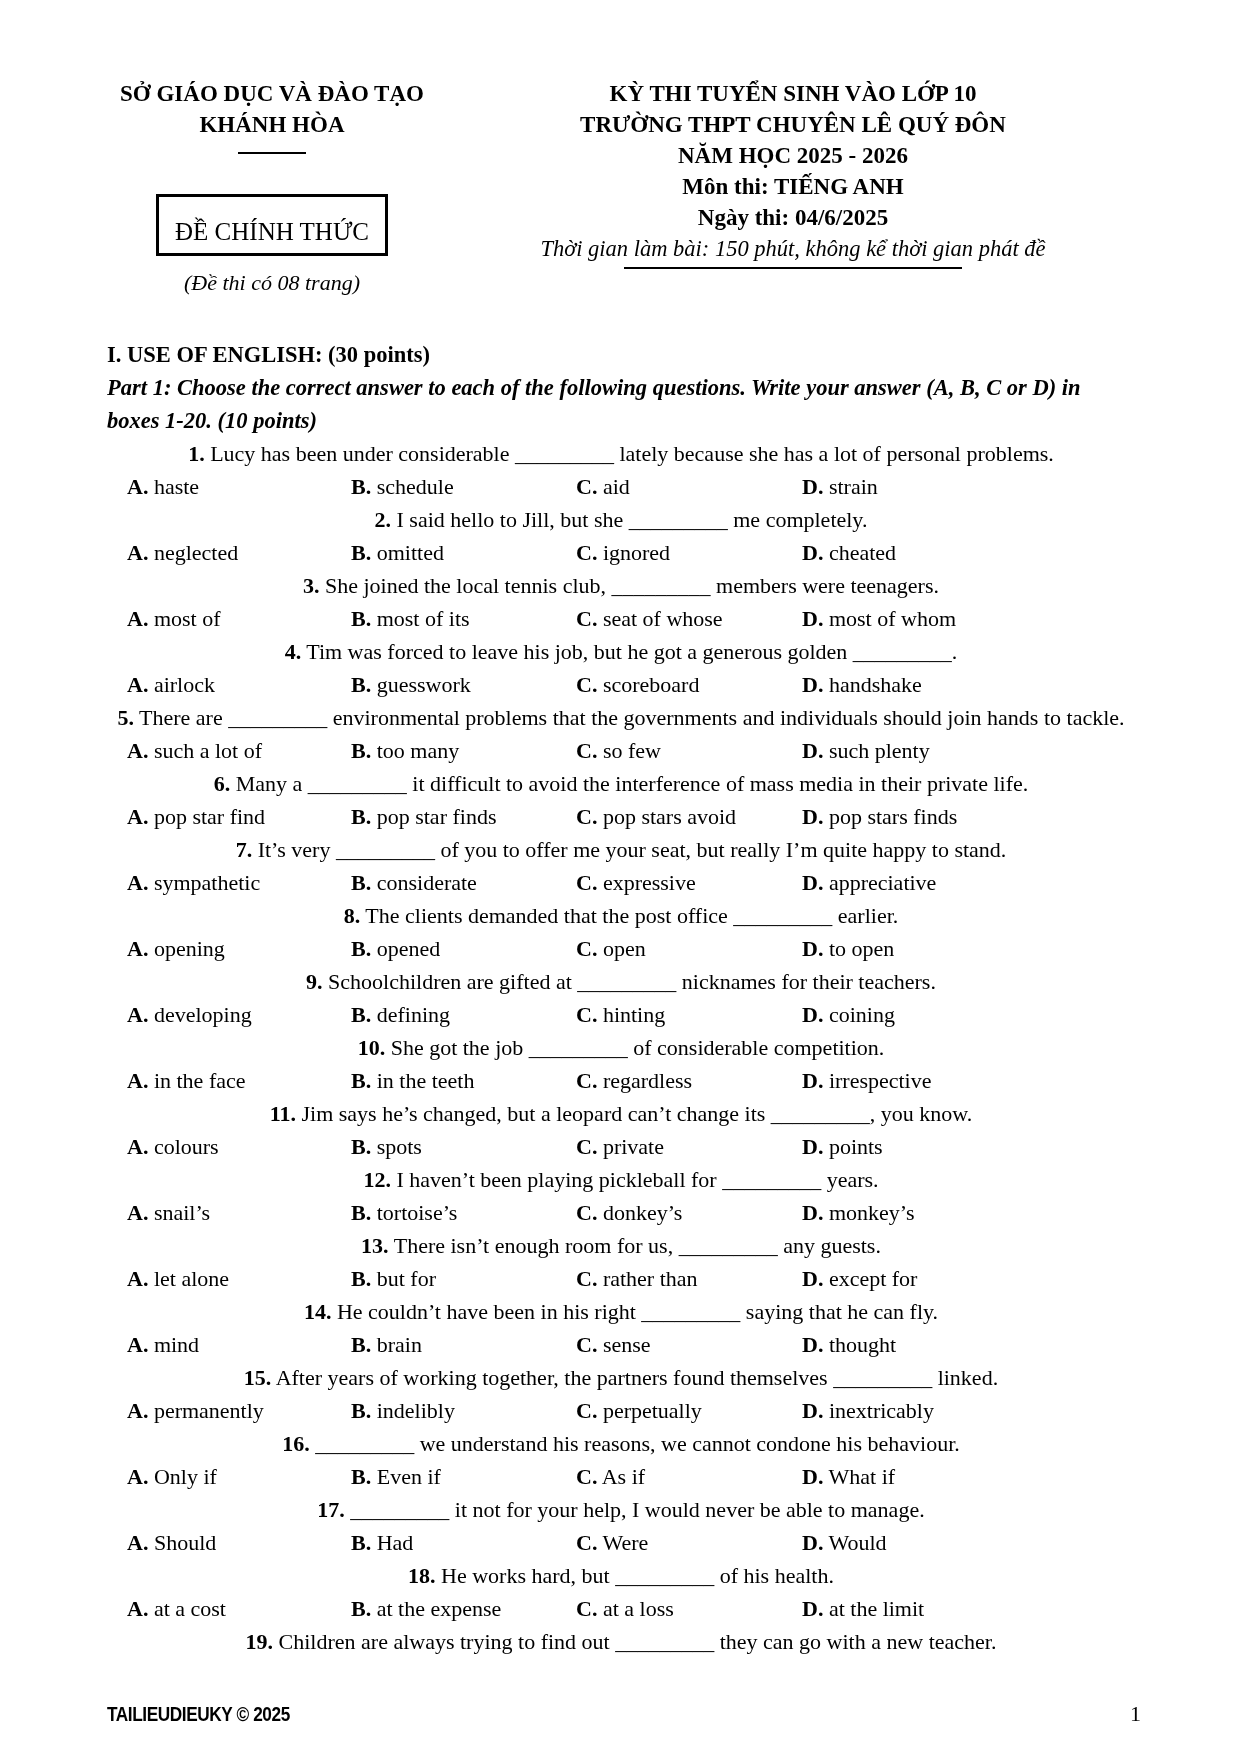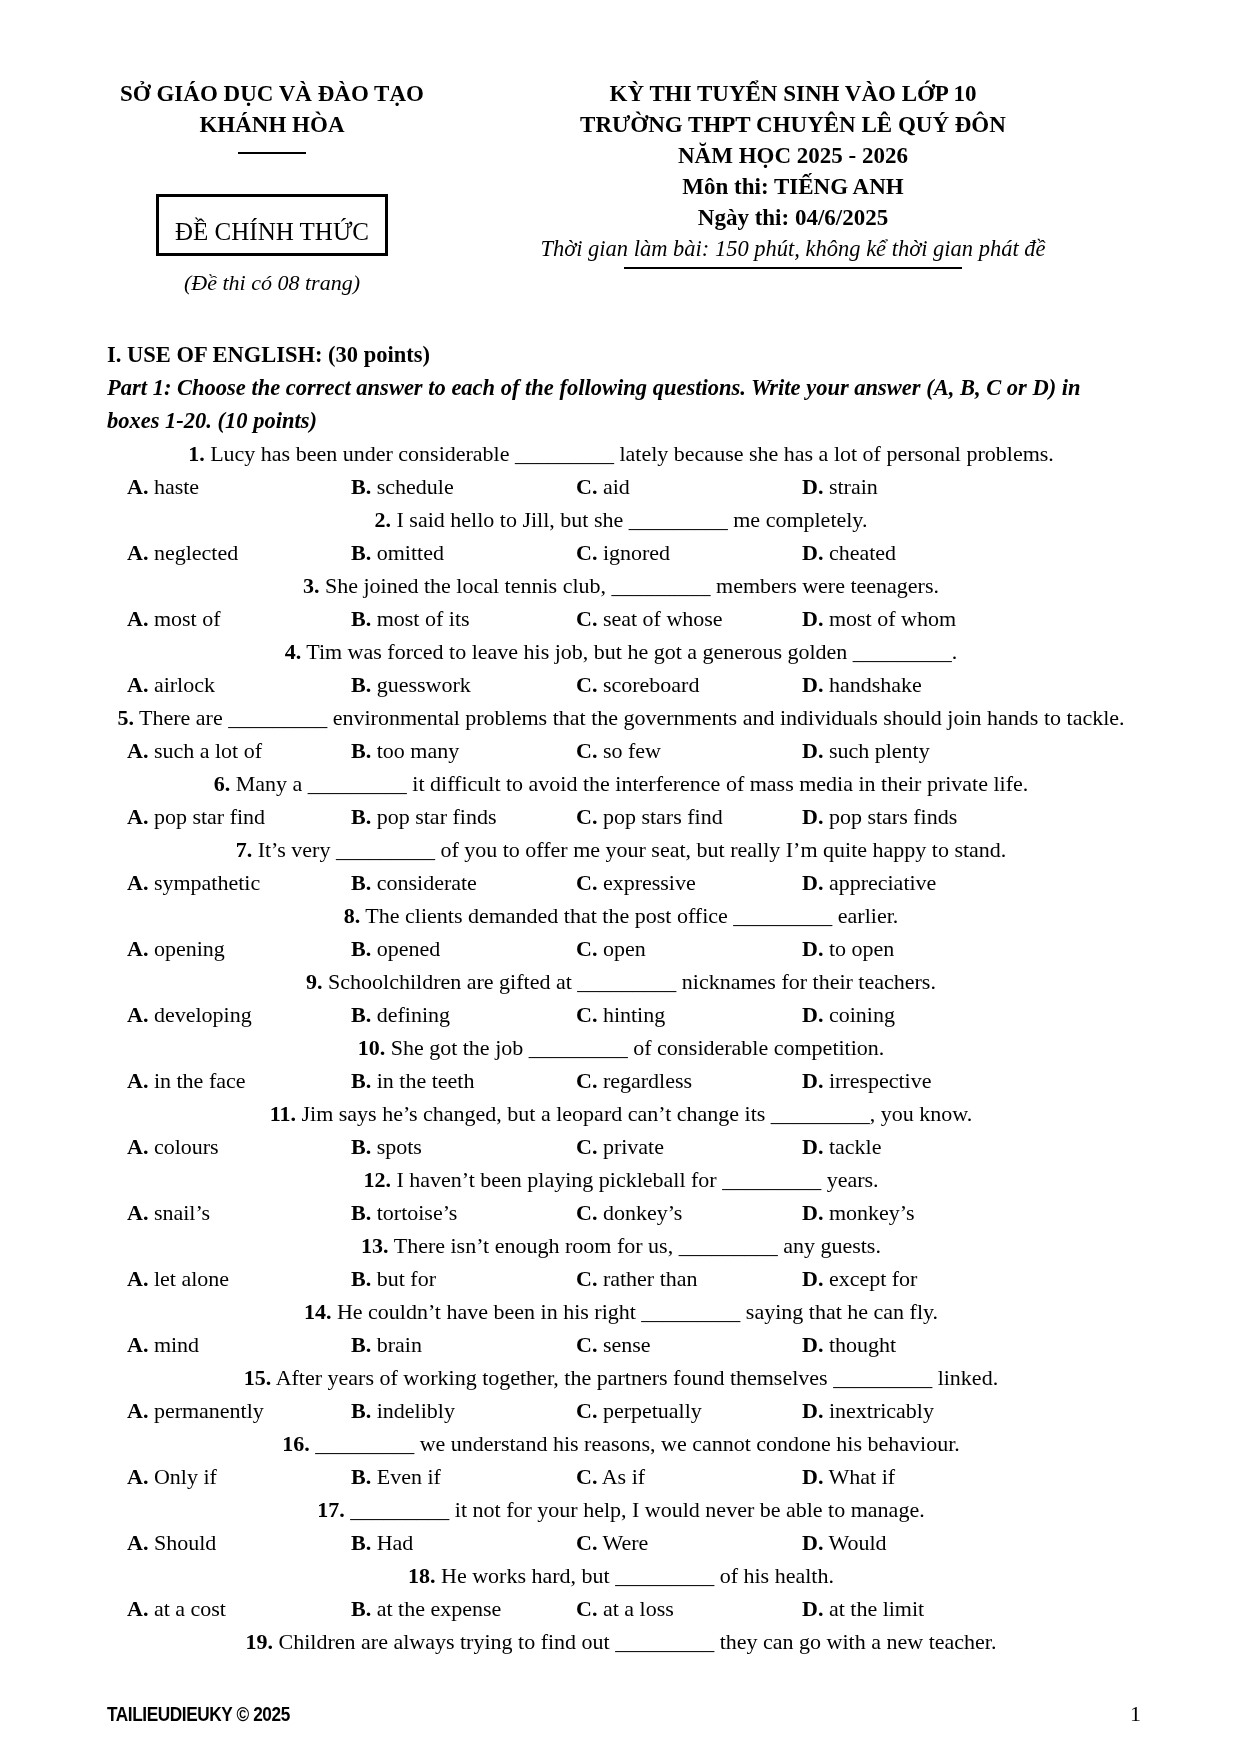--- a/index.html
+++ b/index.html
@@ -140,21 +140,21 @@
       <div class="option"><span class="opt-letter">C.</span> <span class="opt-text">so few</span></div>
       <div class="option"><span class="opt-letter">D.</span> <span class="opt-text">such plenty</span></div>
     </div>
   </div>
 
   <div class="question">
     <div class="q-line"><span class="q-num">6.</span> <span class="q-text">Many a _________ it difficult to avoid the interference of mass media in their private life.</span></div>
     <div class="options-row">
       <div class="option"><span class="opt-letter">A.</span> <span class="opt-text">pop star find</span></div>
       <div class="option"><span class="opt-letter">B.</span> <span class="opt-text">pop star finds</span></div>
-      <div class="option"><span class="opt-letter">C.</span> <span class="opt-text">pop stars find</span></div>
+      <div class="option"><span class="opt-letter">C.</span> <span class="opt-text">pop stars avoid</span></div>
       <div class="option"><span class="opt-letter">D.</span> <span class="opt-text">pop stars finds</span></div>
     </div>
   </div>
 
   <div class="question">
     <div class="q-line"><span class="q-num">7.</span> <span class="q-text">It’s very _________ of you to offer me your seat, but really I’m quite happy to stand.</span></div>
     <div class="options-row">
       <div class="option"><span class="opt-letter">A.</span> <span class="opt-text">sympathetic</span></div>
       <div class="option"><span class="opt-letter">B.</span> <span class="opt-text">considerate</span></div>
       <div class="option"><span class="opt-letter">C.</span> <span class="opt-text">expressive</span></div>
@@ -191,21 +191,21 @@
       <div class="option"><span class="opt-letter">D.</span> <span class="opt-text">irrespective</span></div>
     </div>
   </div>
 
   <div class="question">
     <div class="q-line"><span class="q-num">11.</span> <span class="q-text">Jim says he’s changed, but a leopard can’t change its _________, you know.</span></div>
     <div class="options-row">
       <div class="option"><span class="opt-letter">A.</span> <span class="opt-text">colours</span></div>
       <div class="option"><span class="opt-letter">B.</span> <span class="opt-text">spots</span></div>
       <div class="option"><span class="opt-letter">C.</span> <span class="opt-text">private</span></div>
-      <div class="option"><span class="opt-letter">D.</span> <span class="opt-text">tackle</span></div>
+      <div class="option"><span class="opt-letter">D.</span> <span class="opt-text">points</span></div>
     </div>
   </div>
 
   <div class="question">
     <div class="q-line"><span class="q-num">12.</span> <span class="q-text">I haven’t been playing pickleball for _________ years.</span></div>
     <div class="options-row">
       <div class="option"><span class="opt-letter">A.</span> <span class="opt-text">snail’s</span></div>
       <div class="option"><span class="opt-letter">B.</span> <span class="opt-text">tortoise’s</span></div>
       <div class="option"><span class="opt-letter">C.</span> <span class="opt-text">donkey’s</span></div>
       <div class="option"><span class="opt-letter">D.</span> <span class="opt-text">monkey’s</span></div>

